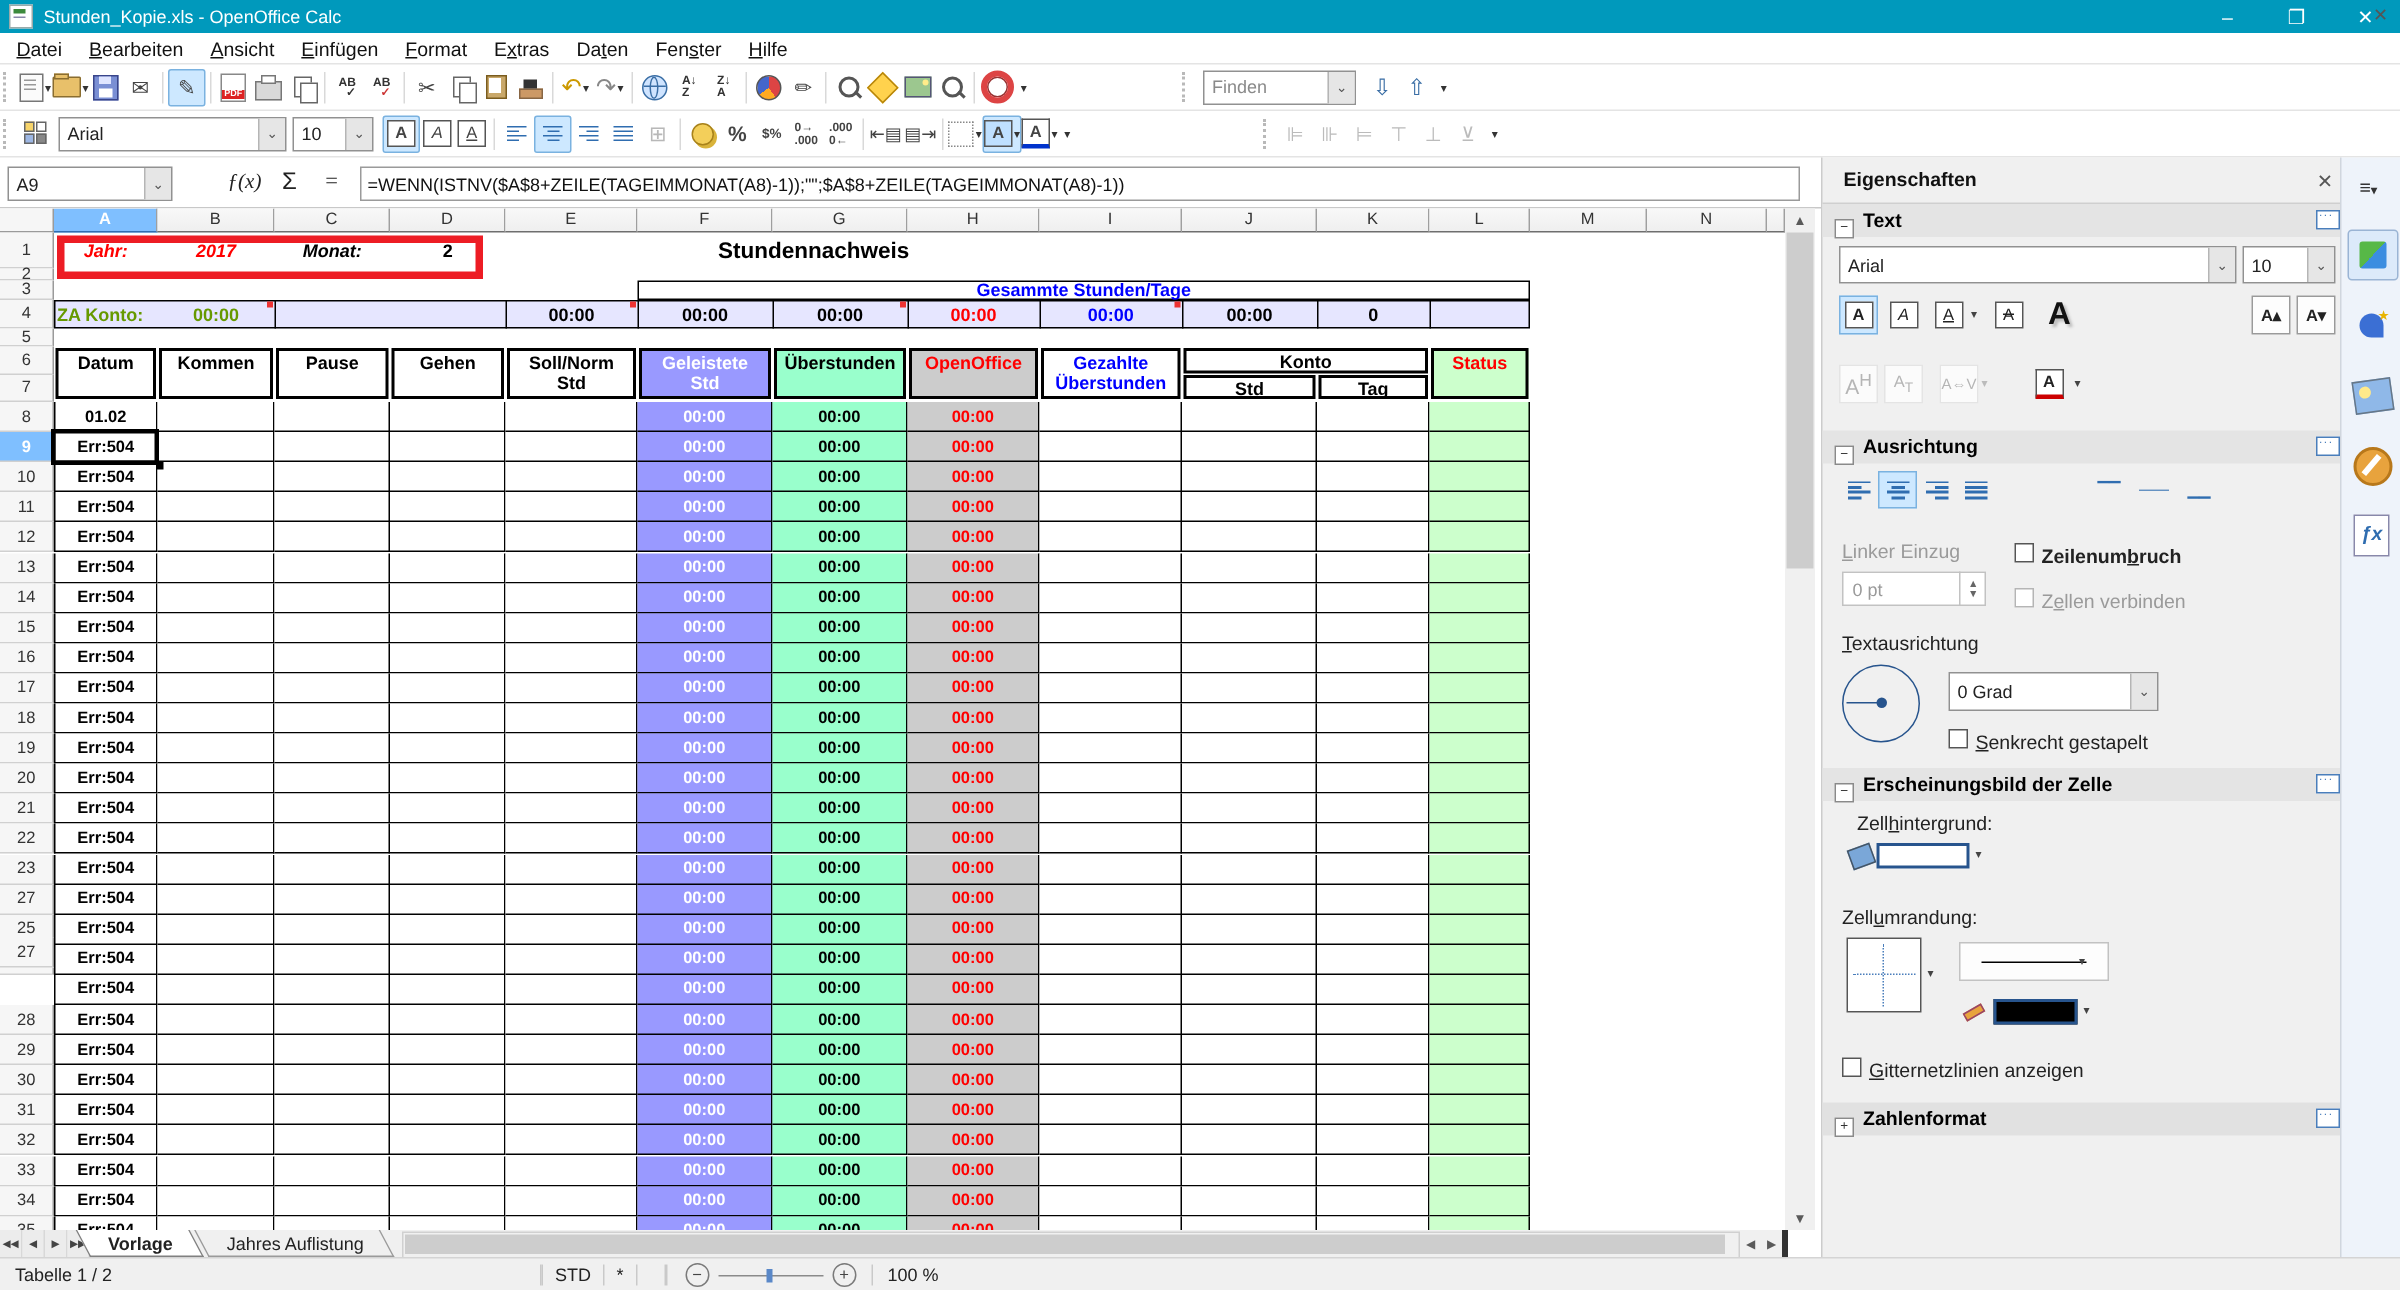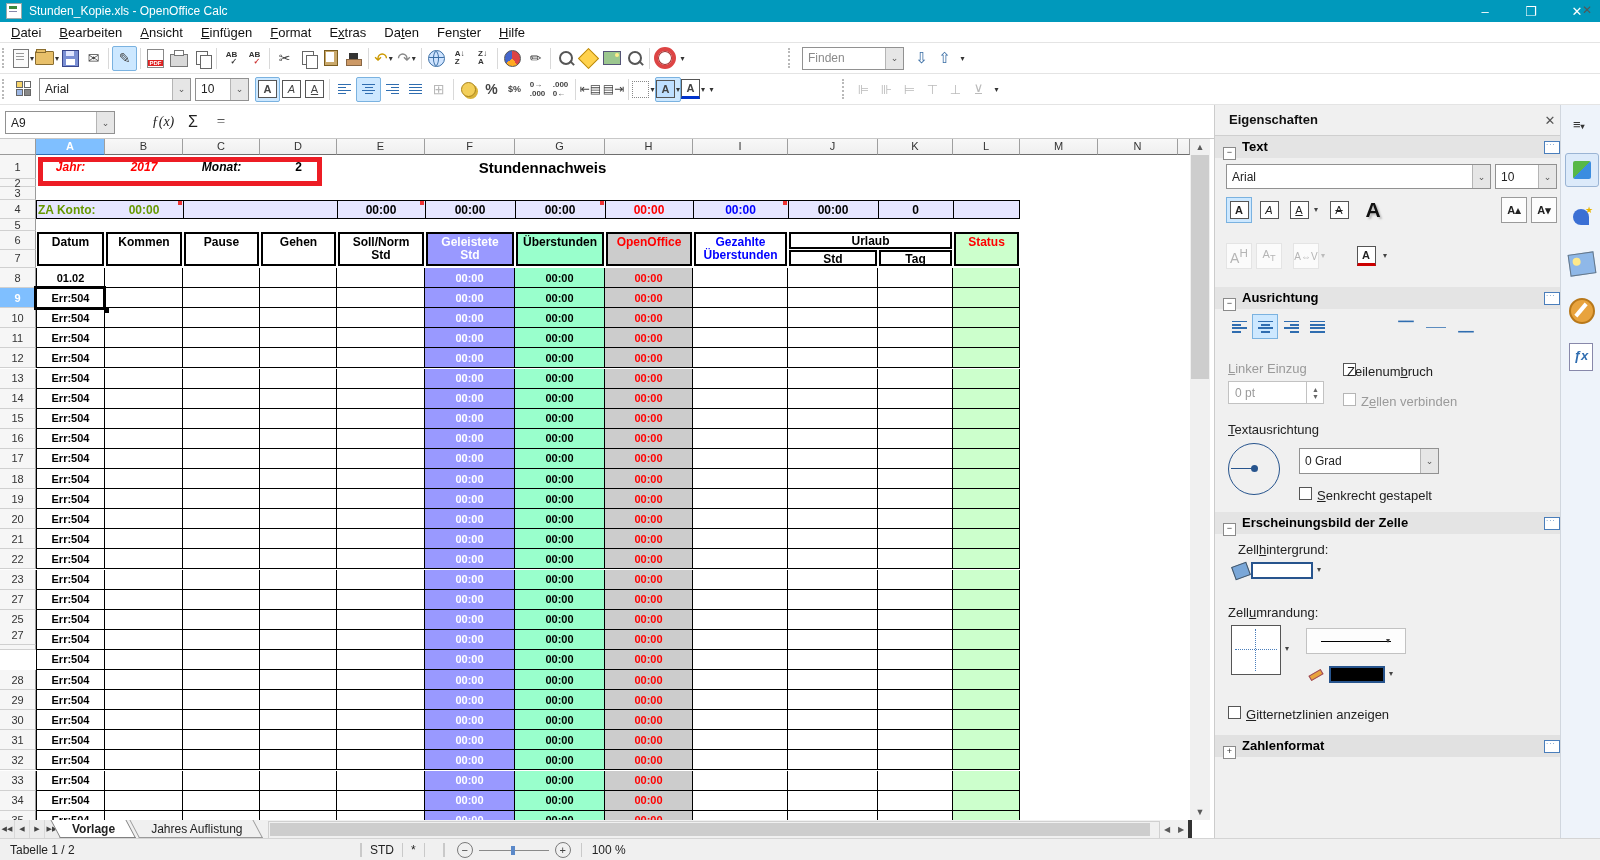--- a/index.html
+++ b/index.html
@@ -366,20 +366,21 @@
   </div>
 
 <div id="formulabar" class="abs">
   <div id="namebox" class="abs combo">
     <div class="val">A9</div>
     <div class="arr">⌄</div>
   </div>
   <div class="abs fbtn" style="left:150px;top:6px">ƒ(x)</div>
   <div class="abs fbtn" style="left:180px;top:6px;font-style:normal;font-family:'Liberation Sans',sans-serif;font-size:16px">Σ</div>
   <div class="abs fbtn" style="left:208px;top:6px;font-style:normal;font-size:15px">=</div>
+  <div id="formula-input" class="abs">=WENN(ISTNV($A$8+ZEILE(TAGEIMMONAT(A8)-1));"";$A$8+ZEILE(TAGEIMMONAT(A8)-1))</div>
 </div>
 
 <div id="grid-area" class="abs">
     <div class="abs" style="left:0px;top:0px;width:36px;height:16px;background:#f6f6f6;border-right:1px solid #9a9a9a;border-bottom:1px solid #9a9a9a;box-sizing:border-box"></div>
     <div class="colhdr abs sel" style="left:36px;top:0;width:69px;height:16px">A</div>
     <div class="colhdr abs " style="left:105px;top:0;width:78px;height:16px">B</div>
     <div class="colhdr abs " style="left:183px;top:0;width:77px;height:16px">C</div>
     <div class="colhdr abs " style="left:260px;top:0;width:77px;height:16px">D</div>
     <div class="colhdr abs " style="left:337px;top:0;width:88px;height:16px">E</div>
     <div class="colhdr abs " style="left:425px;top:0;width:90px;height:16px">F</div>
@@ -426,20 +427,21 @@
     <div class="rowhdr abs " style="left:0;top:611.4000000000001px;width:36px;height:20.1px">32</div>
     <div class="rowhdr abs " style="left:0;top:631.5px;width:36px;height:20.1px">33</div>
     <div class="rowhdr abs " style="left:0;top:651.6px;width:36px;height:20.1px">34</div>
     <div class="rowhdr abs " style="left:0;top:671.7px;width:36px;height:20.1px">35</div>
     <div class="abs" style="left:36px;top:16px;width:69px;height:24px;color:#ff0000;font-weight:bold;font-style:italic;font-size:12px;display:flex;align-items:center;justify-content:center">Jahr:</div>
     <div class="abs" style="left:105px;top:16px;width:78px;height:24px;color:#ff0000;font-weight:bold;font-style:italic;font-size:12px;display:flex;align-items:center;justify-content:center">2017</div>
     <div class="abs" style="left:183px;top:16px;width:77px;height:24px;color:#000;font-weight:bold;font-style:italic;font-size:12px;display:flex;align-items:center;justify-content:center">Monat:</div>
     <div class="abs" style="left:260px;top:16px;width:77px;height:24px;color:#000;font-weight:bold;font-size:12px;display:flex;align-items:center;justify-content:center">2</div>
     <div class="abs" style="left:430px;top:16px;width:225px;height:24px;color:#000;font-weight:bold;font-size:15px;display:flex;align-items:center;justify-content:center">Stundennachweis</div>
     <div class="abs" style="left:38px;top:18px;width:284px;height:29px;border:5px solid #ed1c24;box-sizing:border-box;z-index:30"></div>
+    <div class="abs" style="left:425px;top:48px;width:595px;height:13px;border:1px solid #000;box-sizing:border-box;color:#0000ff;font-weight:bold;font-size:12px;display:flex;align-items:center;justify-content:center;line-height:11px">Gesammte Stunden/Tage</div>
     <div class="abs" style="left:36px;top:61px;width:984px;height:19px;background:#e6e6ff;border:1px solid #000;box-sizing:border-box"></div>
     <div class="abs" style="left:183px;top:61px;width:1px;height:19px;background:#000;z-index:2"></div>
     <div class="abs" style="left:337px;top:61px;width:1px;height:19px;background:#000;z-index:2"></div>
     <div class="abs" style="left:425px;top:61px;width:1px;height:19px;background:#000;z-index:2"></div>
     <div class="abs" style="left:515px;top:61px;width:1px;height:19px;background:#000;z-index:2"></div>
     <div class="abs" style="left:605px;top:61px;width:1px;height:19px;background:#000;z-index:2"></div>
     <div class="abs" style="left:693px;top:61px;width:1px;height:19px;background:#000;z-index:2"></div>
     <div class="abs" style="left:788px;top:61px;width:1px;height:19px;background:#000;z-index:2"></div>
     <div class="abs" style="left:878px;top:61px;width:1px;height:19px;background:#000;z-index:2"></div>
     <div class="abs" style="left:953px;top:61px;width:1px;height:19px;background:#000;z-index:2"></div>
@@ -470,21 +472,21 @@
     </div>
     <div class="abs" style="left:338px;top:93px;width:86px;height:34px;border:2px solid #000;box-sizing:border-box;background:#fff;color:#000;font-weight:bold;font-size:12px;display:flex;align-items:center;justify-content:center;text-align:center;line-height:13px">Soll/Norm<br>Std</div>
     <div class="abs" style="left:426px;top:93px;width:88px;height:34px;border:2px solid #000;box-sizing:border-box;background:#9999ff;color:#fff;font-weight:bold;font-size:12px;display:flex;align-items:center;justify-content:center;text-align:center;line-height:13px">Geleistete<br>Std</div>
     <div class="abs" style="left:516px;top:93px;width:88px;height:34px;border:2px solid #000;box-sizing:border-box;background:#99ffcc;color:#000;font-weight:bold;font-size:12px;display:flex;justify-content:center">
       <span style="align-self:flex-start;margin-top:1px">Überstunden</span>
     </div>
     <div class="abs" style="left:606px;top:93px;width:86px;height:34px;border:2px solid #000;box-sizing:border-box;background:#cccccc;color:#ff0000;font-weight:bold;font-size:12px;display:flex;justify-content:center">
       <span style="align-self:flex-start;margin-top:1px">OpenOffice</span>
     </div>
     <div class="abs" style="left:694px;top:93px;width:93px;height:34px;border:2px solid #000;box-sizing:border-box;background:#fff;color:#0000ff;font-weight:bold;font-size:12px;display:flex;align-items:center;justify-content:center;text-align:center;line-height:13px">Gezahlte<br>Überstunden</div>
-    <div class="abs" style="left:789px;top:93px;width:163px;height:17px;border:2px solid #000;box-sizing:border-box;background:#fff;color:#000;font-weight:bold;font-size:12px;display:flex;justify-content:center">Urlaub</div>
+    <div class="abs" style="left:789px;top:93px;width:163px;height:17px;border:2px solid #000;box-sizing:border-box;background:#fff;color:#000;font-weight:bold;font-size:12px;display:flex;justify-content:center">Konto</div>
     <div class="abs" style="left:789px;top:111px;width:88px;height:16px;border:2px solid #000;box-sizing:border-box;background:#fff;color:#000;font-weight:bold;font-size:12px;display:flex;justify-content:center">Std</div>
     <div class="abs" style="left:879px;top:111px;width:73px;height:16px;border:2px solid #000;box-sizing:border-box;background:#fff;color:#000;font-weight:bold;font-size:12px;display:flex;justify-content:center">Tag</div>
     <div class="abs" style="left:954px;top:93px;width:65px;height:34px;border:2px solid #000;box-sizing:border-box;background:#ccffcc;color:#ff0000;font-weight:bold;font-size:12px;display:flex;justify-content:center">
       <span style="align-self:flex-start;margin-top:1px">Status</span>
     </div>
     <div class="cell abs" style="left:36px;top:129px;width:69px;height:20.1px;background:#fff;color:#000;border-right:1px solid #000;border-bottom:1px solid #000;border-left:1px solid #000;">01.02</div>
     <div class="cell abs" style="left:105px;top:129px;width:78px;height:20.1px;background:#fff;color:#000;border-right:1px solid #000;border-bottom:1px solid #000;"></div>
     <div class="cell abs" style="left:183px;top:129px;width:77px;height:20.1px;background:#fff;color:#000;border-right:1px solid #000;border-bottom:1px solid #000;"></div>
     <div class="cell abs" style="left:260px;top:129px;width:77px;height:20.1px;background:#fff;color:#000;border-right:1px solid #000;border-bottom:1px solid #000;"></div>
     <div class="cell abs" style="left:337px;top:129px;width:88px;height:20.1px;background:#fff;color:#000;border-right:1px solid #000;border-bottom:1px solid #000;"></div>
@@ -962,21 +964,21 @@
     <div class="abs sbtn " style="left:206px;top:209px;width:30px;height:25px">
       <span style="font-size:10px;color:#2f6db0">——</span>
     </div>
     <div class="abs sbtn " style="left:236px;top:209px;width:30px;height:25px">
       <span style="font-size:10px;color:#2f6db0">▁▁</span>
     </div>
     <div class="abs" style="left:13px;top:254px;width:110px;height:16px;"><span class="slabel dis"><span class="u">L</span>inker Einzug</span></div>
     <div class="abs" style="left:13px;top:276px;width:96px;height:23px;border:1px solid #c2c2c2;background:#fff;font-size:12px;color:#9a9a9a;display:flex;align-items:center;padding-left:6px;box-sizing:border-box">0 pt</div>
     <div class="abs" style="left:91px;top:276px;width:17px;height:23px;border-left:1px solid #c2c2c2;display:flex;flex-direction:column;align-items:center;justify-content:center;font-size:7px;color:#666">▲<br>▼</div>
     <div class="abs" style="left:128px;top:257px;width:13px;height:13px;"><span class="cb"></span></div>
-    <div class="abs" style="left:132px;top:257px;width:140px;height:16px;"><span class="slabel">Zeilenum<span class="u">b</span>ruch</span></div>
+    <div class="abs" style="left:146px;top:257px;width:140px;height:16px;font-weight:bold;"><span class="slabel">Zeilenum<span class="u">b</span>ruch</span></div>
     <div class="abs" style="left:128px;top:287px;width:13px;height:13px;"><span class="cb dis"></span></div>
     <div class="abs" style="left:146px;top:287px;width:150px;height:16px;"><span class="slabel dis">Z<span class="u">e</span>llen verbinden</span></div>
     <div class="abs" style="left:13px;top:315px;width:150px;height:16px;"><span class="slabel"><span class="u">T</span>extausrichtung</span></div>
     <div class="abs" style="left:13px;top:338px;width:50px;height:50px;border:1px solid #27548d;border-radius:50%;">
       <div style="position:absolute;left:2px;top:24px;width:23px;height:1px;background:#27548d"></div>
       <div style="position:absolute;left:22px;top:21px;width:7px;height:7px;border-radius:50%;background:#27548d"></div>
     </div>
     <div class="abs combo" style="left:84px;top:343px;width:138px;height:24px">
       <div class="val">0 Grad</div>
       <div class="arr">⌄</div>

